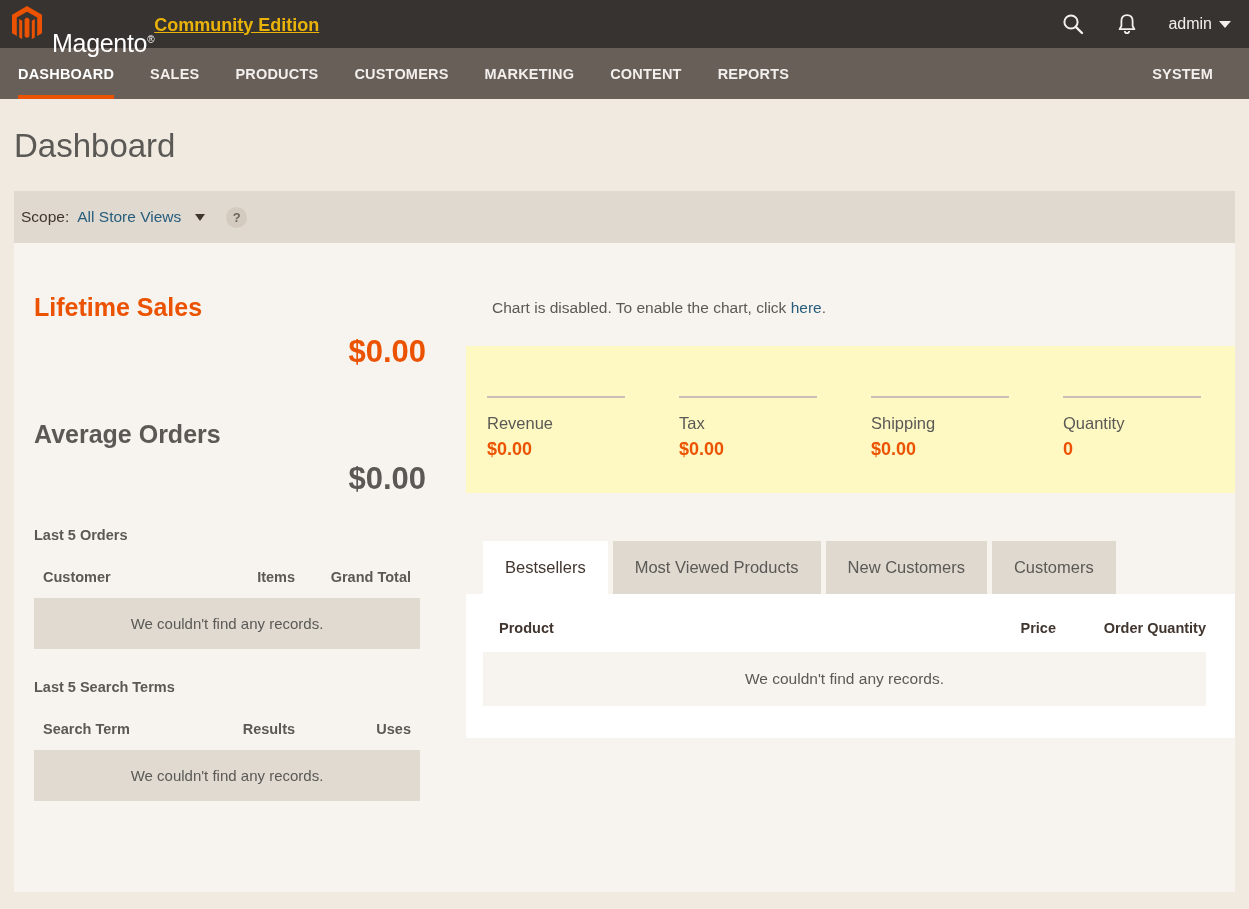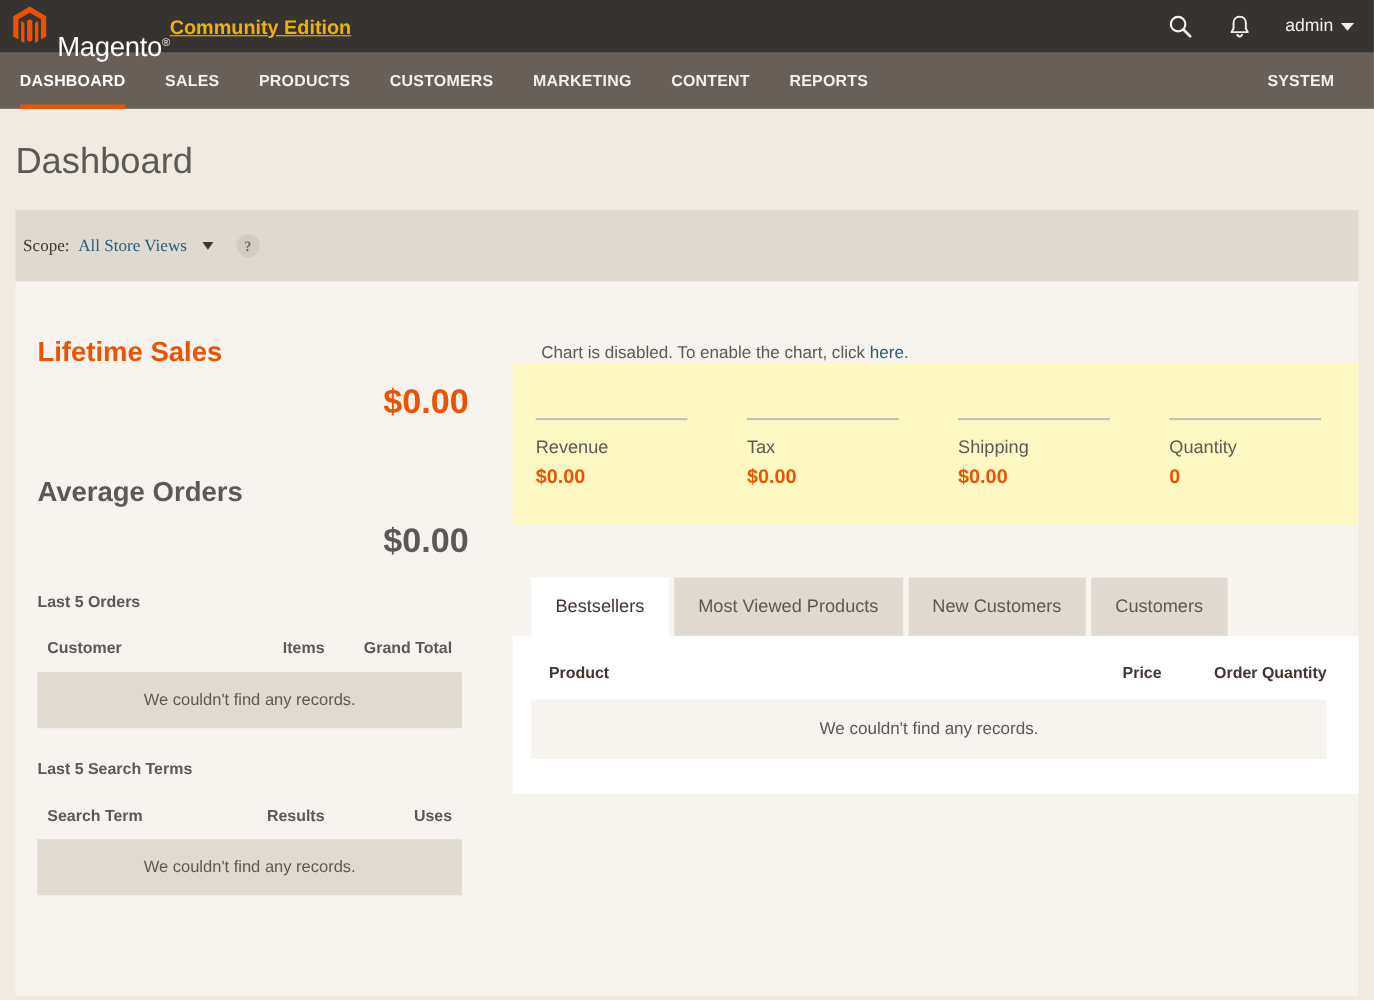--- a/index.html
+++ b/index.html
@@ -108,26 +108,25 @@
   .page-title {
     font-size: 33px;
     color: #5b5955;
     font-weight: 400;
   }
 
   
   .scope-bar {
     margin: 0 14px 0 14px;
     background: #dfd9d0;
-    height: 65px;
+    height: 52px;
     display: flex;
     align-items: center;
     padding-left: 7px;
     gap: 8px;
-    font-family: Liberation Serif, serif;
   }
   .scope-label { font-size: 15.5px; color: #41362f; }
   .scope-value {
     font-size: 15.5px;
     color: #275d7c;
     cursor: pointer;
   }
   .scope-caret {
     width: 0; height: 0;
     border-left: 5.5px solid transparent;
@@ -209,20 +208,21 @@
     color: #5b5955;
     font-size: 15px;
     text-align: center;
     padding: 17px 0;
   }
 
   
   .chart-msg {
     font-size: 15.5px;
     color: #5b5955;
+    margin-bottom: 29px;
     padding-left: 26px;
   }
   .chart-msg a {
     color: #275d7c;
     text-decoration: none;
     cursor: pointer;
   }
   .stats-panel {
     background: #fef9c3;
     padding: 50px 0 33px 0;

